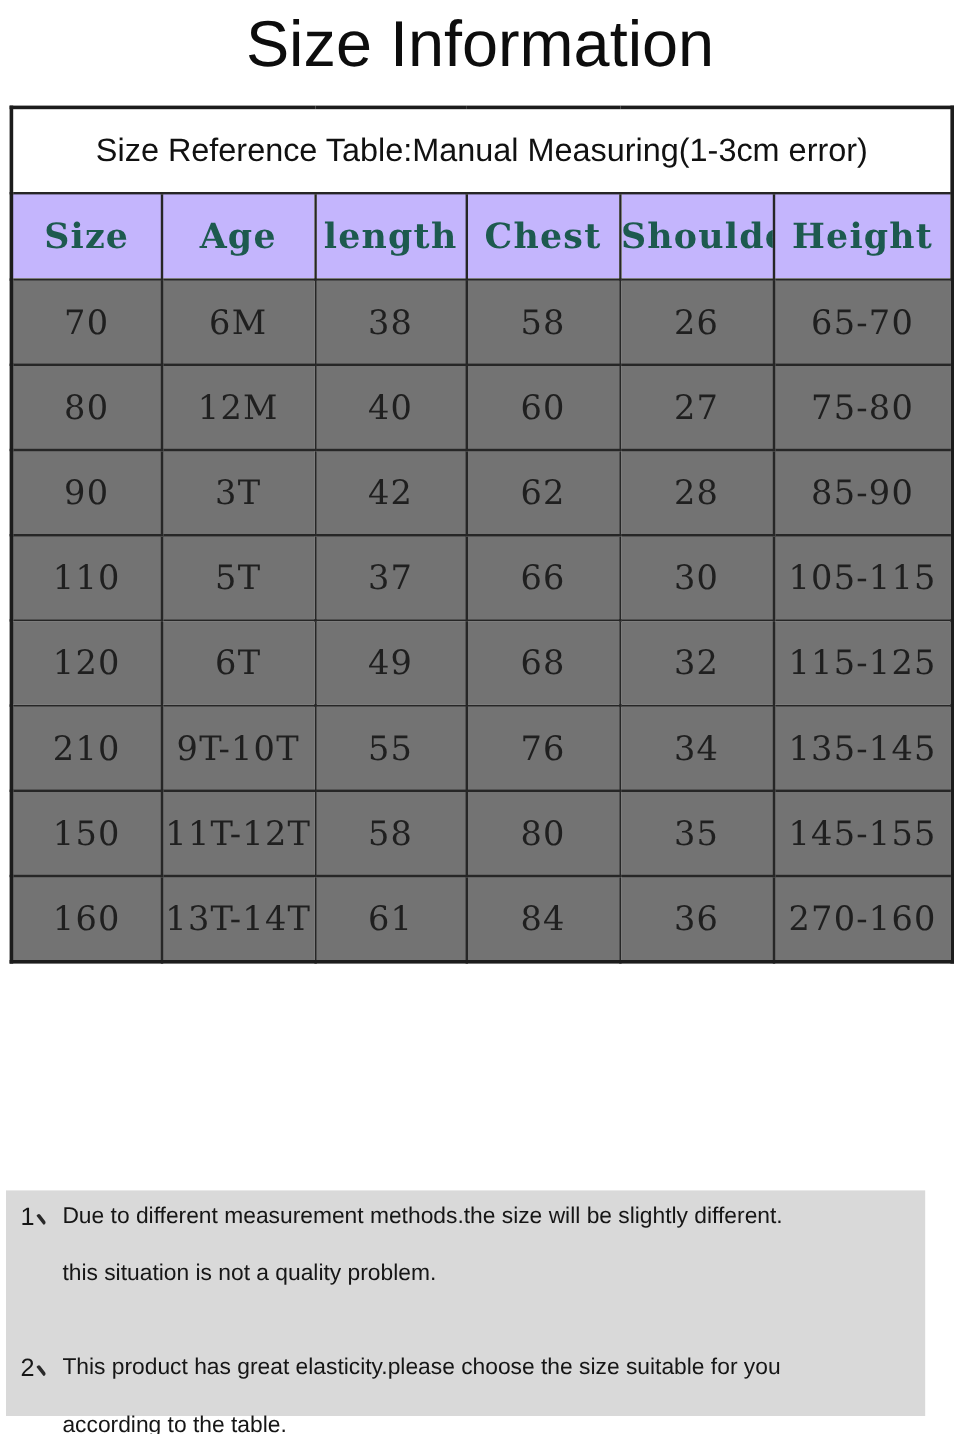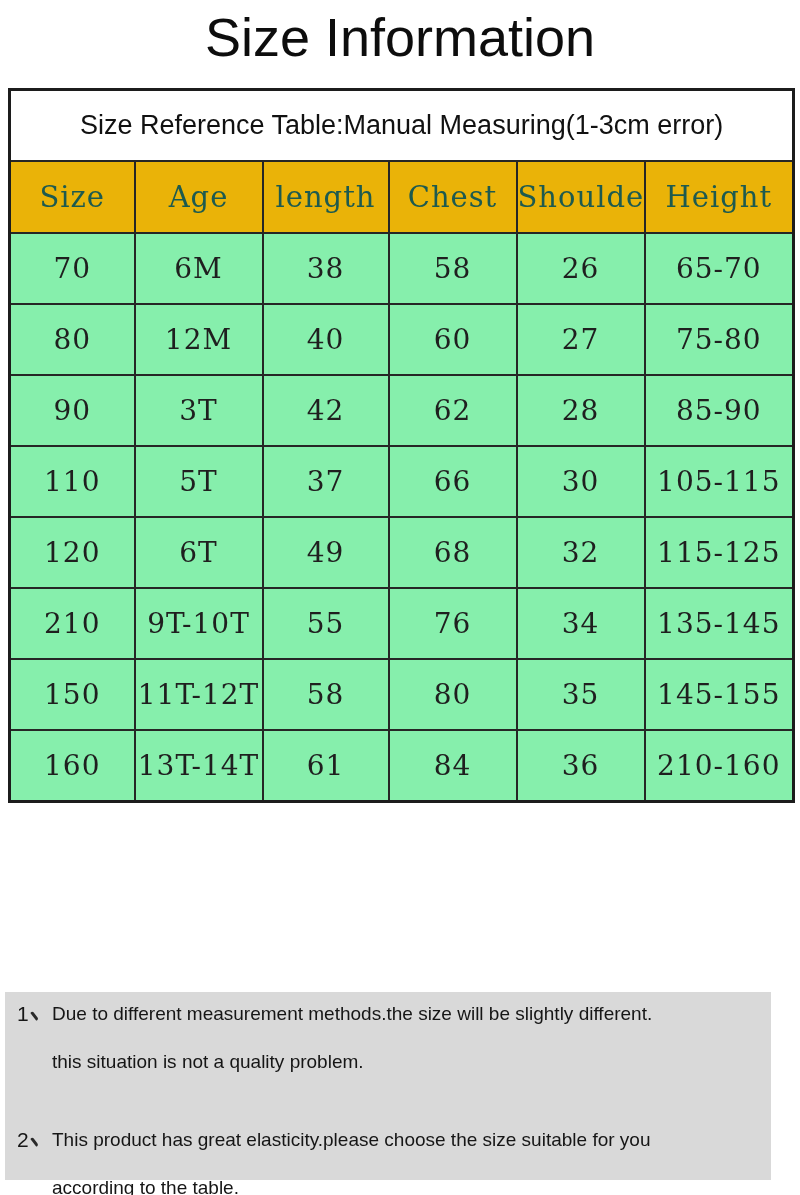--- a/index.html
+++ b/index.html
@@ -44,34 +44,34 @@
   }
   td.caption-cell {
     height: 69px;
     font-size: 27px;
     color: #111111;
     font-family: "Liberation Sans", sans-serif;
     font-weight: 400;
   }
   tr.header-row th {
     height: 70px;
-    background: #eab308;
+    background: #c4b5fd;
     color: #1d5a4f;
     font-size: 29px;
-    font-weight: 400;
+    font-weight: 700;
     letter-spacing: 1px;
     font-family: "DejaVu Serif", "Liberation Serif", serif;
   }
   tr.data-row td {
     height: 69px;
     font-size: 28px;
     letter-spacing: 1px;
     color: #1f1f1f;
     font-family: "DejaVu Serif", "Liberation Serif", serif;
-    background: #86efac;
+    background: #737373;
   }
   .notes-panel {
     position: absolute;
     left: 5px;
     top: 992px;
     width: 766px;
     height: 188px;
     background: #d9d9d9;
     box-sizing: border-box;
     padding-top: 9px;
@@ -193,21 +193,21 @@
       <td>80</td>
       <td>35</td>
       <td>145-155</td>
     </tr>
     <tr class="data-row">
       <td>160</td>
       <td>13T-14T</td>
       <td>61</td>
       <td>84</td>
       <td>36</td>
-      <td>210-160</td>
+      <td>270-160</td>
     </tr>
   </tbody>
 </table>
 
 <div class="notes-panel">
   <div class="note">
     <span class="note-marker">
       <span>1</span>
       <span class="enum-tick"></span>
     </span>

